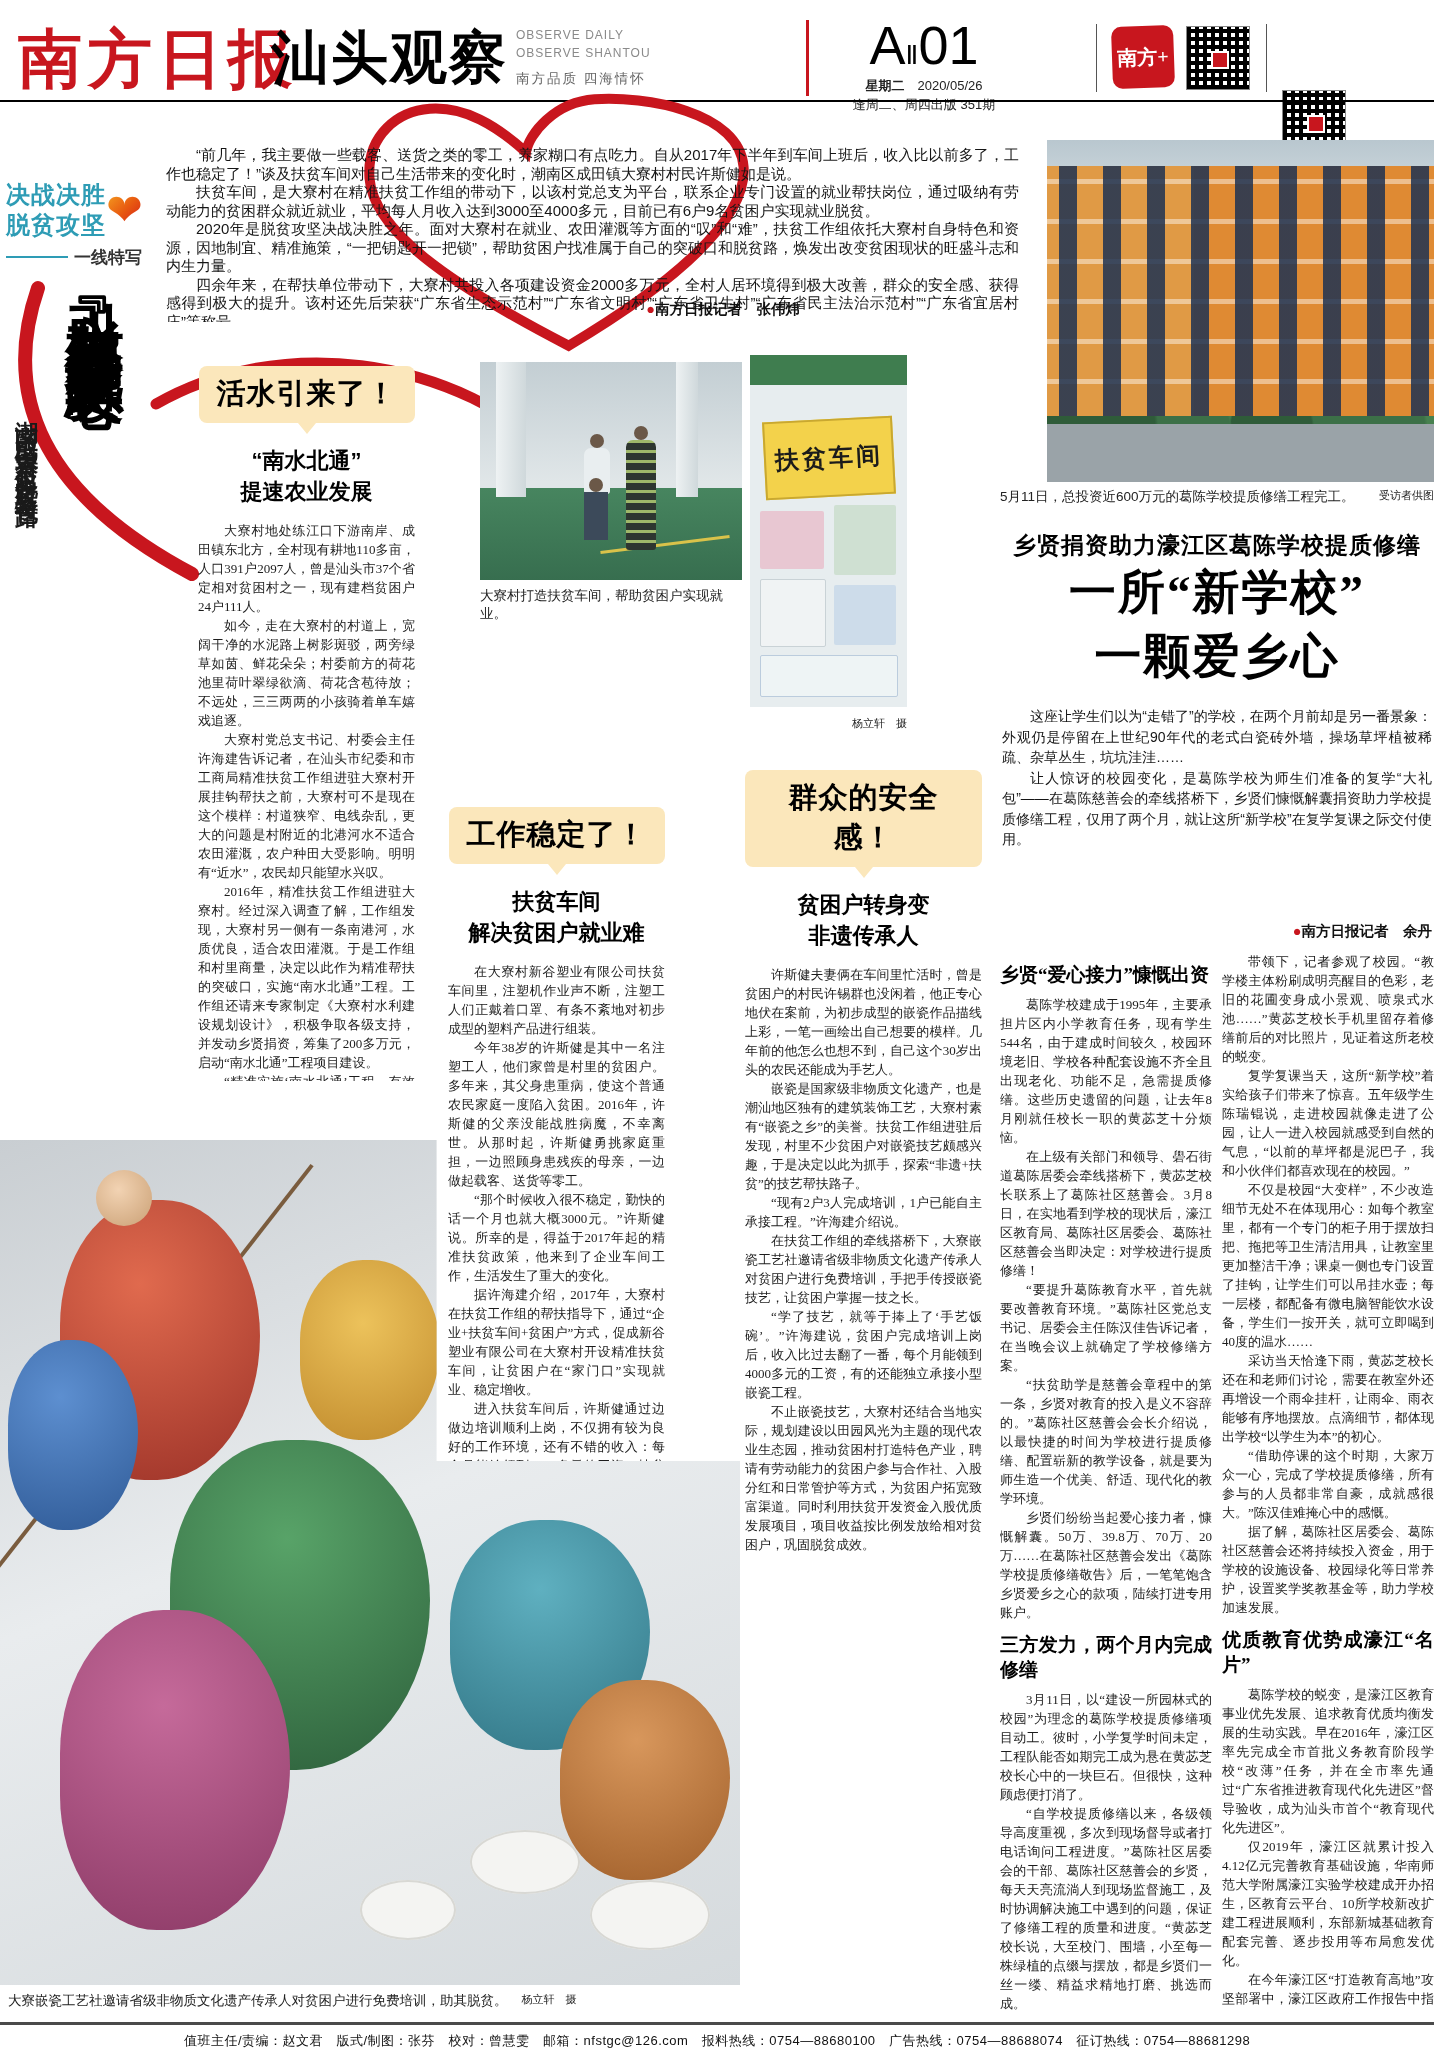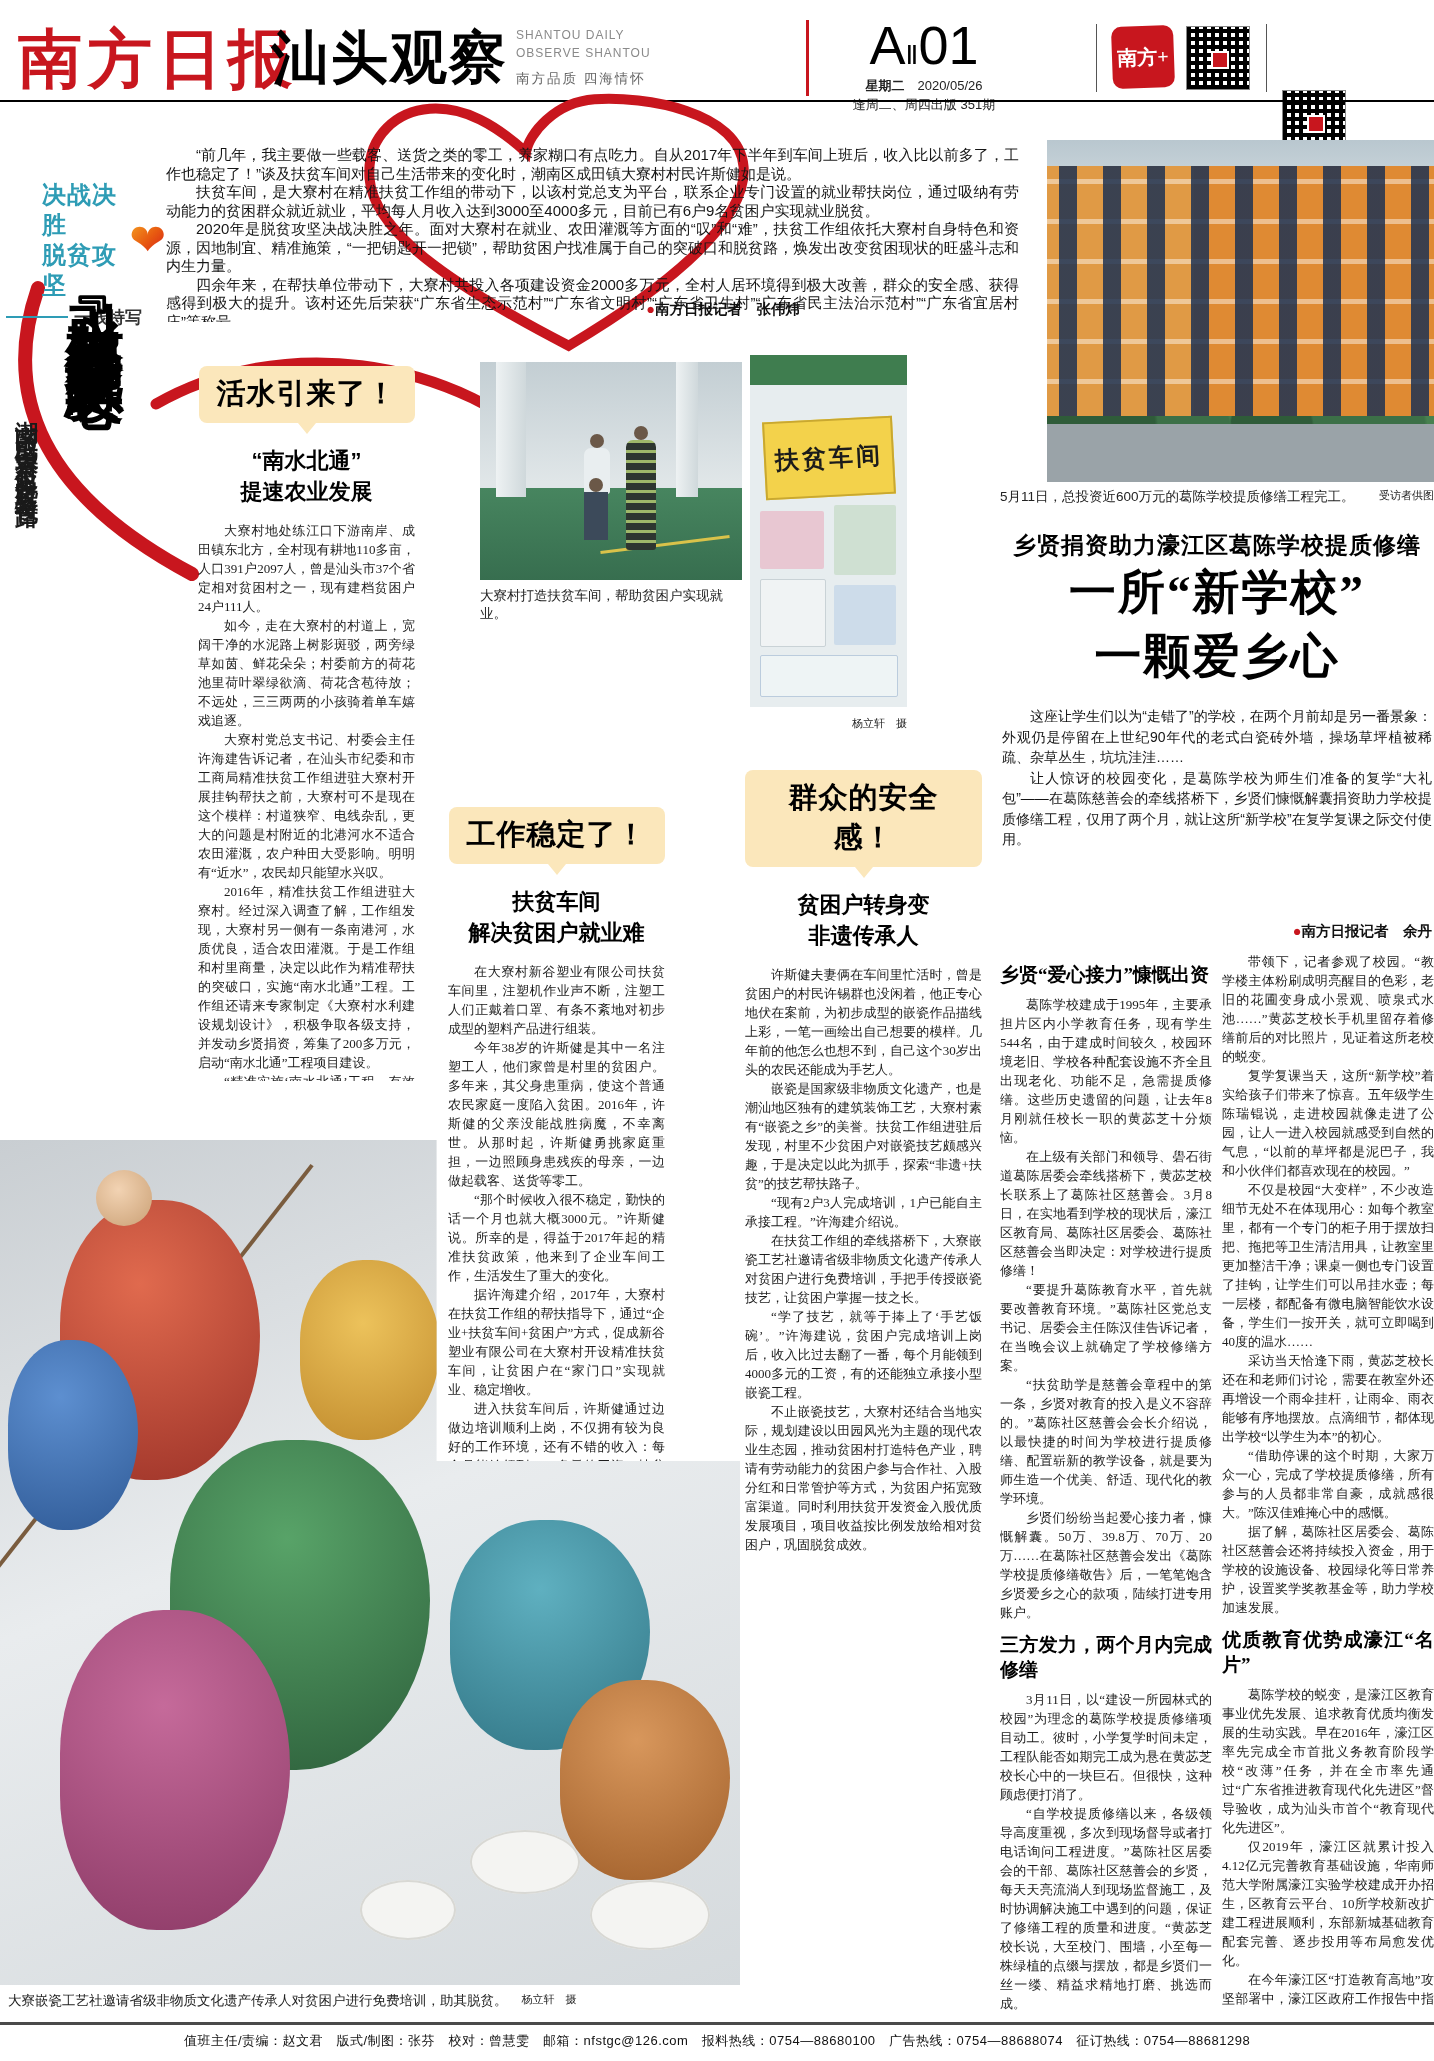--- a/index.html
+++ b/index.html
@@ -98,21 +98,21 @@
 </head>
 <body>
 
 <div id="page">
 
   <div class="abs" style="left:18px;top:16px;">
     <span class="brand">南方日报</span>
   </div>
   <div class="abs edition" style="left:272px;top:20px;">汕头观察</div>
   <div class="abs" style="left:516px;top:26px;">
-    <div class="eng">SHANTOU DAILY</div>
+    <div class="eng">OBSERVE DAILY</div>
     <div class="eng">OBSERVE SHANTOU</div>
     <div class="slogan" style="margin-top:8px;">南方品质  四海情怀</div>
   </div>
   <div class="abs red-vline" style="left:806px;top:20px;height:76px;"></div>
   <div class="abs" style="left:824px;top:14px;width:200px;text-align:center;">
     <div class="pageno"><span>A</span><span class="roman">Ⅱ</span><span>01</span></div>
     <div class="datebox">
       <div><b>星期二</b>　<span>2020/05/26</span></div>
       <div>逢周二、周四出版 351期</div>
     </div>
@@ -128,21 +128,21 @@
     <path d="M225 258 C 105 185 38 128 38 77 C 38 33 72 12 103 12 C 138 12 168 33 196 62 C 200 44 228 14 268 14 C 318 14 412 36 412 92 C 412 146 330 205 225 258 Z" fill="none" stroke="#c8161e" stroke-width="10" stroke-linecap="round" transform="rotate(-4 225 134)"></path>
   </svg>
   <svg class="abs heart" style="left:10px;top:282px;" width="200" height="300" viewBox="0 0 200 300">
     <path d="M28 6 C -8 110 28 210 182 292" fill="none" stroke="#c8161e" stroke-width="14" stroke-linecap="round"></path>
   </svg>
   <svg class="abs heart" style="left:150px;top:352px;" width="430" height="130" viewBox="0 0 430 130">
     <path d="M6 52 C 120 -14 300 -6 424 118" fill="none" stroke="#c8161e" stroke-width="11" stroke-linecap="round"></path>
   </svg>
 
   <div class="abs" style="left:6px;top:180px;width:160px;">
-    <div style="display:flex;align-items:center;margin-left:36px;">
+    <div style="display:flex;align-items:center;">
       <div>
         <div class="badge-line1">决战决胜</div>
         <div class="badge-line1">脱贫攻坚</div>
       </div>
       <div class="badge-heart">❤</div>
     </div>
     <div style="margin-top:6px;white-space:nowrap;">
       <span class="badge-rule"></span><span class="badge-tag">一线特写</span>
     </div>
   </div>

